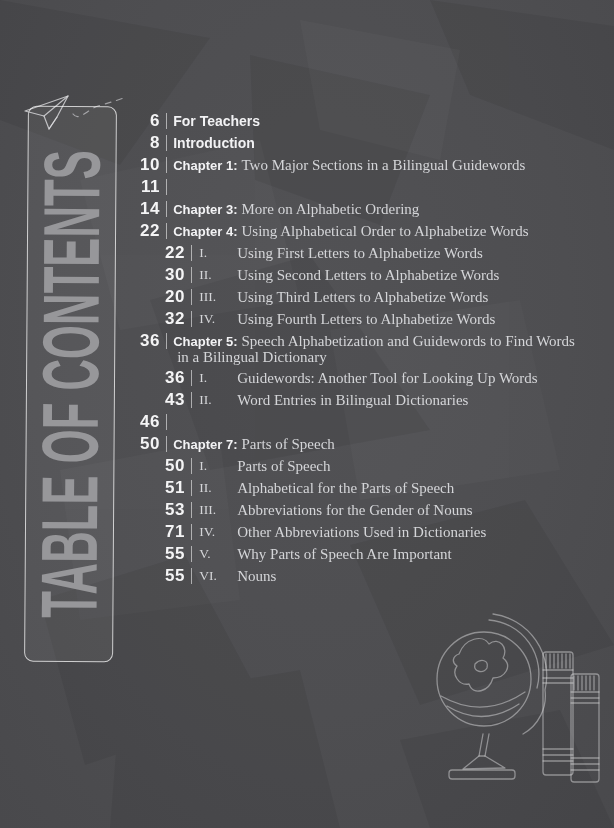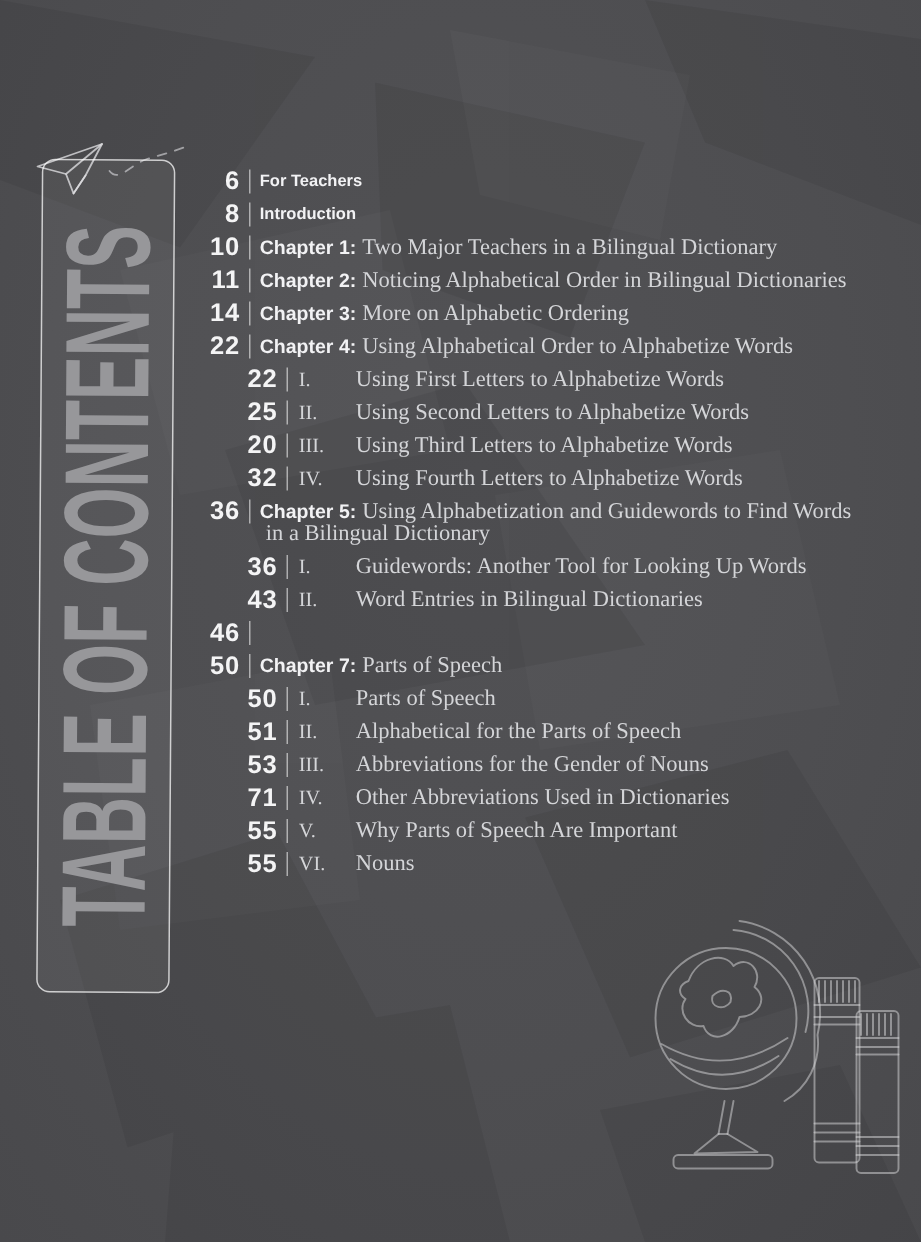--- a/index.html
+++ b/index.html
@@ -40,21 +40,21 @@
   }
   .row.sub .num { width:47px; }
   .row .bar {
     flex:none; width:1.2px; height:16px; margin-left:6px;
     background:rgba(255,255,255,0.55);
   }
   .row .txt { margin-left:6px; white-space:nowrap; line-height:22px; }
   .lbl { font-weight:700; font-size:13px; color:#f2f2f4; }
   .ser { font-family:"Liberation Serif", serif; font-size:15px; color:#d4d5d8; }
   .row.chapter .ser { margin-left:4px; }
-  .row.front .txt { font-weight:700; font-size:11px; color:#f2f2f4; }
+  .row.front .txt { font-weight:700; font-size:14px; color:#f2f2f4; }
   .row.sub .roman {
     flex:none; width:38px; margin-left:7px;
     font-family:"Liberation Serif", serif; font-size:13.5px; color:#d4d5d8;
   }
   .row.wrap2 { height:37px; align-items:flex-start; }
   .row.wrap2 .num { line-height:22px; }
   .row.wrap2 .bar { margin-top:3px; }
   .l2 { display:block; margin-left:64px; line-height:15px; margin-top:-3px; white-space:nowrap; }
 </style>
 </head>
@@ -131,27 +131,26 @@
 
     <div class="row front">
       <span class="num">8</span>
       <span class="bar"></span>
       <span class="txt">Introduction</span>
     </div>
 
     <div class="row chapter">
       <span class="num">10</span>
       <span class="bar"></span>
-      <span class="txt"><span class="lbl">Chapter 1:</span><span class="ser">Two Major Teachers in a Bilingual Dictionary</span></span>
+      <span class="txt"><span class="lbl">Chapter 1:</span><span class="ser">Two Major Sections in a Bilingual Guidewords</span></span>
     </div>
 
     <div class="row chapter">
       <span class="num">11</span>
       <span class="bar"></span>
-      <span class="txt"><span class="lbl">Chapter 2:</span><span class="ser">Noticing Alphabetical Order in Bilingual Dictionaries</span></span>
     </div>
 
     <div class="row chapter">
       <span class="num">14</span>
       <span class="bar"></span>
       <span class="txt"><span class="lbl">Chapter 3:</span><span class="ser">More on Alphabetic Ordering</span></span>
     </div>
 
     <div class="row chapter">
       <span class="num">22</span>
@@ -160,21 +159,21 @@
     </div>
 
     <div class="row sub">
       <span class="num">22</span>
       <span class="bar"></span>
       <span class="roman">I.</span>
       <span class="ser">Using First Letters to Alphabetize Words</span>
     </div>
 
     <div class="row sub">
-      <span class="num">25</span>
+      <span class="num">30</span>
       <span class="bar"></span>
       <span class="roman">II.</span>
       <span class="ser">Using Second Letters to Alphabetize Words</span>
     </div>
 
     <div class="row sub">
       <span class="num">20</span>
       <span class="bar"></span>
       <span class="roman">III.</span>
       <span class="ser">Using Third Letters to Alphabetize Words</span>
@@ -183,21 +182,21 @@
     <div class="row sub">
       <span class="num">32</span>
       <span class="bar"></span>
       <span class="roman">IV.</span>
       <span class="ser">Using Fourth Letters to Alphabetize Words</span>
     </div>
 
     <div class="row chapter wrap2">
       <span class="num">36</span>
       <span class="bar"></span>
-      <span class="txt"><span class="lbl">Chapter 5:</span><span class="ser">Using Alphabetization and Guidewords to Find Words</span><span class="ser l2">in a Bilingual Dictionary</span></span>
+      <span class="txt"><span class="lbl">Chapter 5:</span><span class="ser">Speech Alphabetization and Guidewords to Find Words</span><span class="ser l2">in a Bilingual Dictionary</span></span>
     </div>
 
     <div class="row sub">
       <span class="num">36</span>
       <span class="bar"></span>
       <span class="roman">I.</span>
       <span class="ser">Guidewords: Another Tool for Looking Up Words</span>
     </div>
 
     <div class="row sub">

